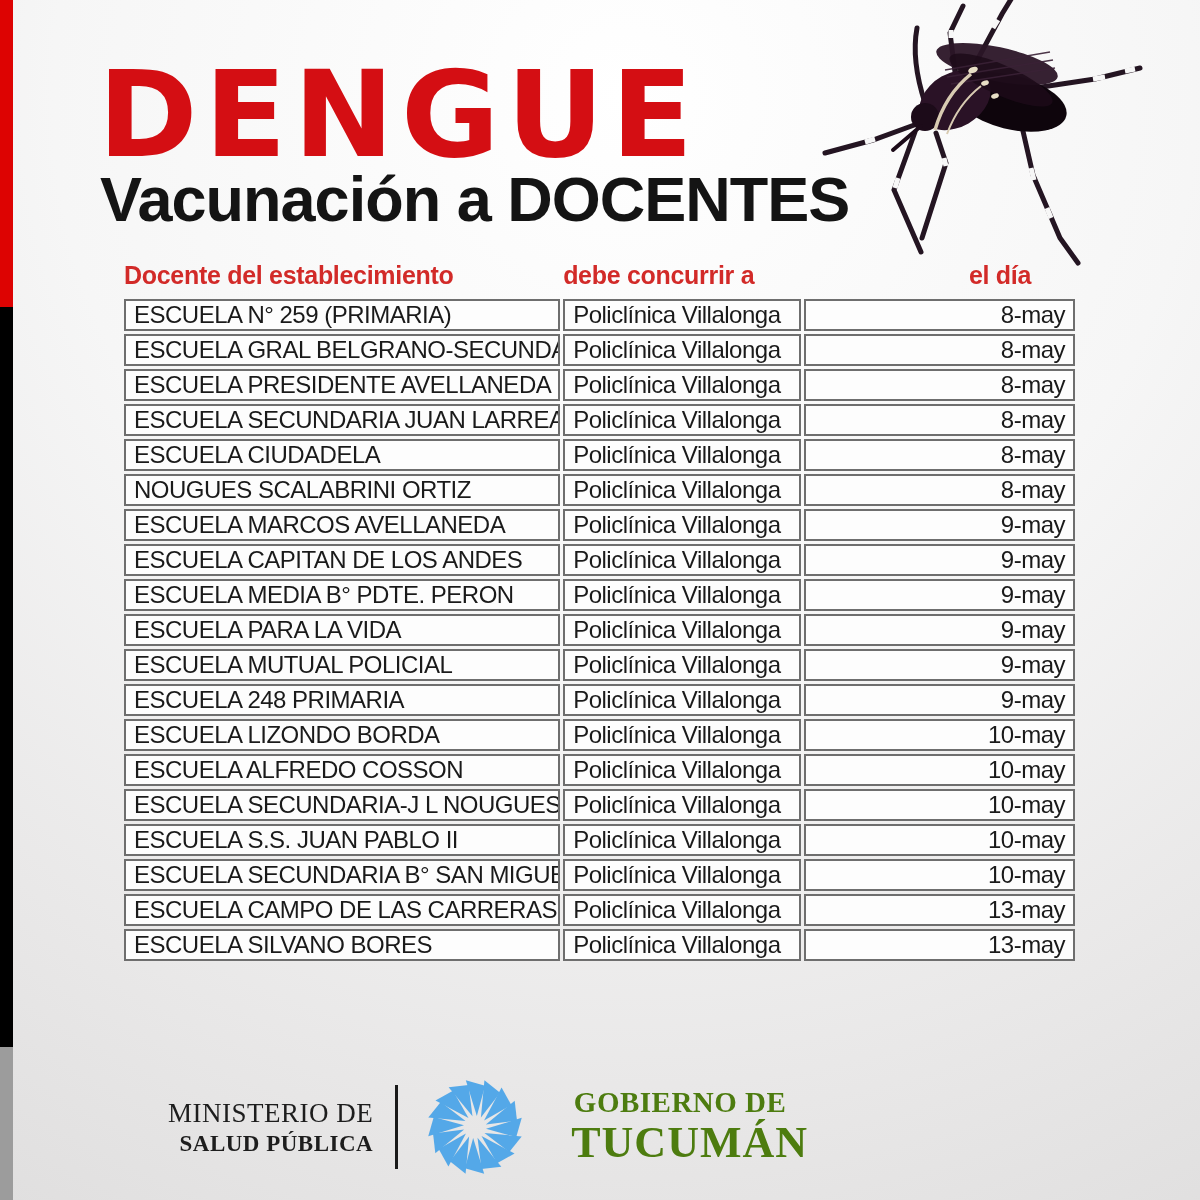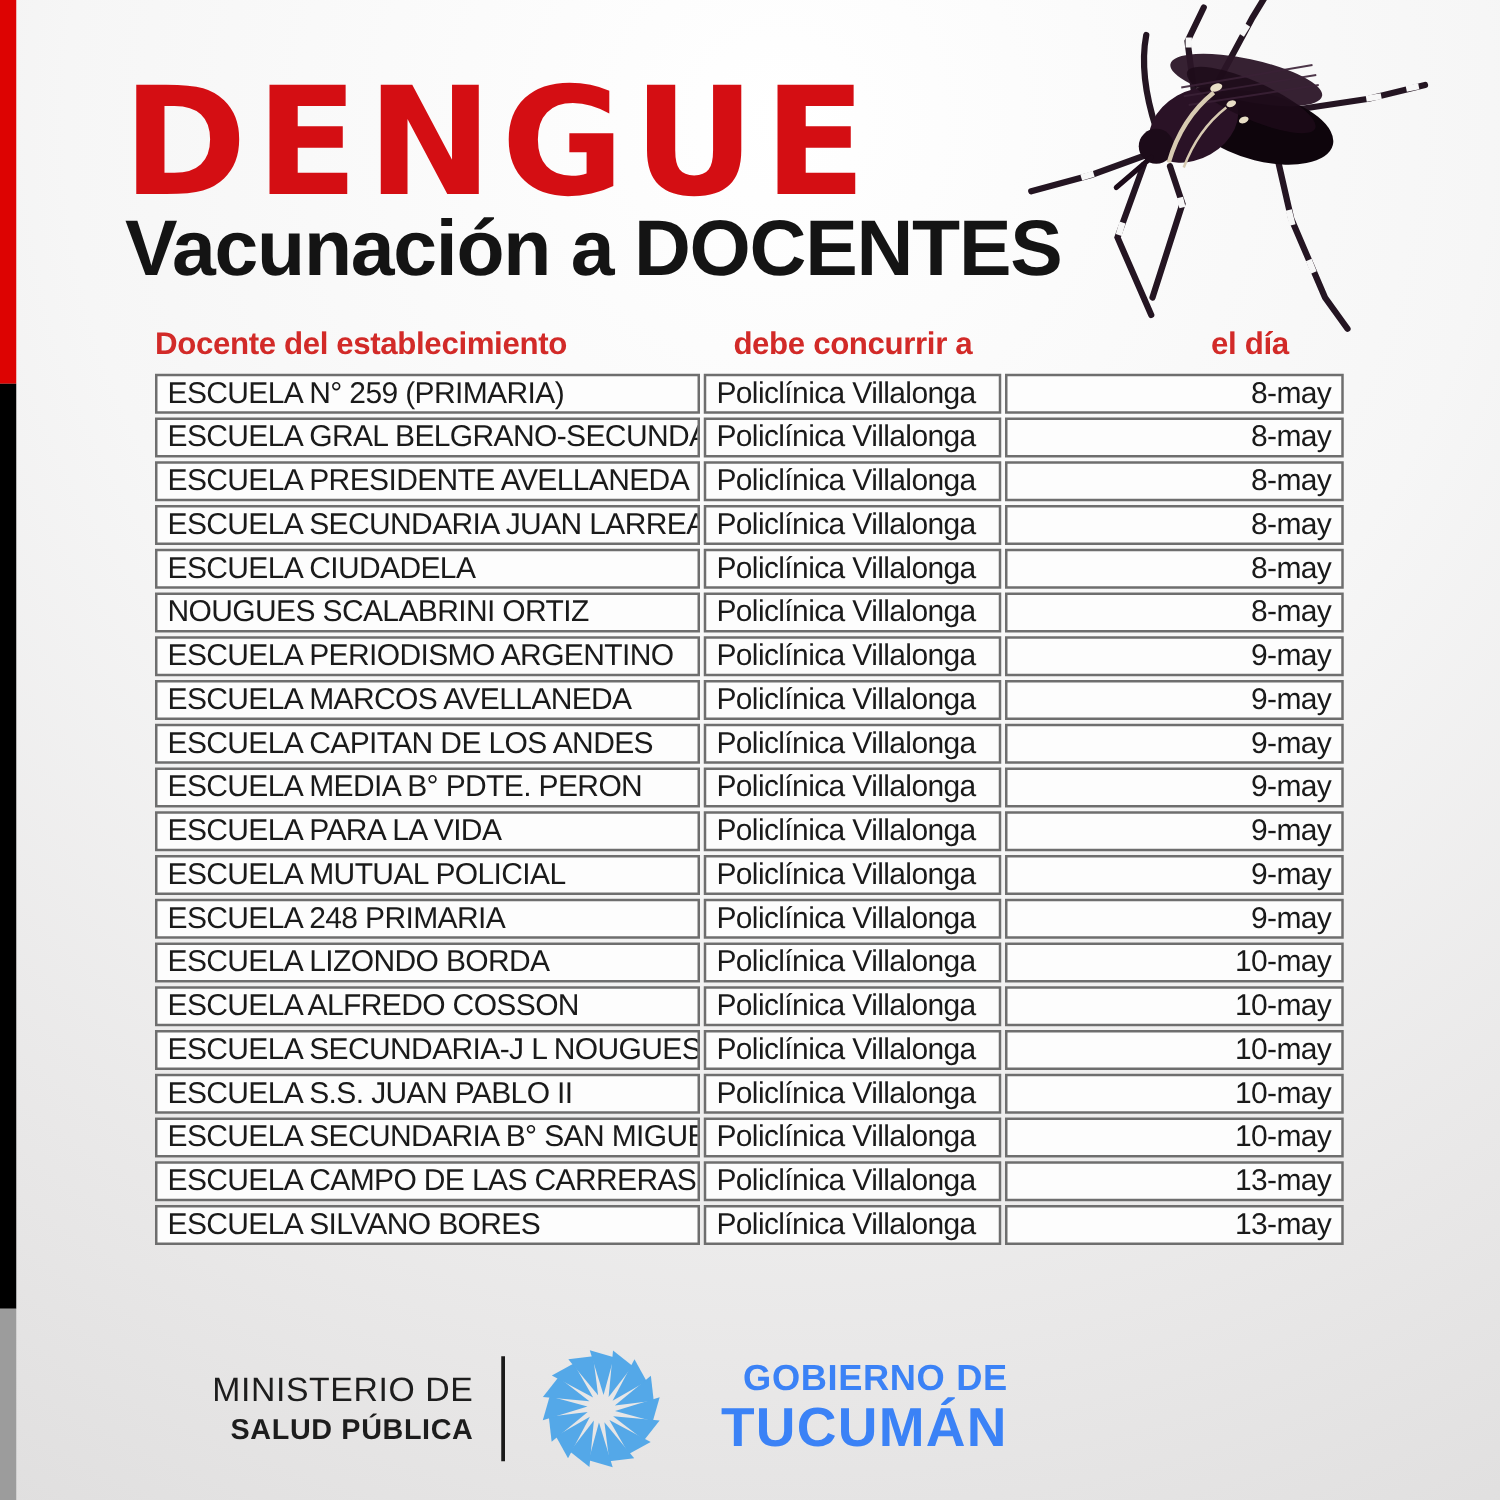--- a/index.html
+++ b/index.html
@@ -34,40 +34,40 @@
     table-layout:fixed;width:957px;
   }
   table.schedule col.c1{width:432px;}
   table.schedule col.c2{width:236px;}
   table.schedule col.c3{width:268px;}
   table.schedule th{
     color:#d22a28;font-size:25px;font-weight:bold;letter-spacing:-0.3px;
     padding:0 0 6px 0;border:none;background:transparent;
   }
   table.schedule th.h-school{text-align:left;}
-  table.schedule th.h-place{text-align:center;}
+  table.schedule th.h-place{text-align:left;}
   table.schedule th.h-date{text-align:right;padding-right:44px;}
   table.schedule td{
     border:2px solid #6e6e6e;background:#fdfdfd;
     font-size:24px;letter-spacing:-0.5px;color:#1a1a1a;
     height:26px;line-height:26px;padding:1px 8px;
     white-space:nowrap;overflow:hidden;
   }
   table.schedule td.date{text-align:right;}
 
   
   .footer{
     position:absolute;left:0;top:1072px;width:976px;
-    display:flex;justify-content:center;align-items:center;gap:22px;
+    display:flex;justify-content:center;align-items:center;gap:22px;font-family:Liberation Serif, serif;
   }
   .ministry{text-align:right;color:#1d1d1d;}
   .ministry .line1{font-size:27px;letter-spacing:0.5px;}
   .ministry .line2{font-size:23px;font-weight:bold;letter-spacing:0.5px;margin-top:2px;}
   .footer-divider{width:3px;height:84px;background:#1a1a1a;}
-  .gov{text-align:right;color:#3b82f6;}
+  .gov{text-align:center;color:#4d7c0f;}
   .gov .line1{font-size:29px;font-weight:bold;letter-spacing:0.5px;}
   .gov .line2{font-size:44px;font-weight:bold;letter-spacing:1px;margin-top:-2px;margin-left:19px;}
   .logo-pinwheel{width:110px;height:110px;}
 </style>
 </head>
 <body>
 
 <div class="left-bar">
   <div class="seg-red"></div>
   <div class="seg-black"></div>
@@ -168,25 +168,20 @@
       </tr>
       <tr>
         <td class="school">ESCUELA CIUDADELA</td>
         <td class="place">Policlínica Villalonga</td>
         <td class="date">8-may</td>
       </tr>
       <tr>
         <td class="school">NOUGUES SCALABRINI ORTIZ</td>
         <td class="place">Policlínica Villalonga</td>
         <td class="date">8-may</td>
-      </tr>
-      <tr>
-        <td class="school">ESCUELA PERIODISMO ARGENTINO</td>
-        <td class="place">Policlínica Villalonga</td>
-        <td class="date">9-may</td>
       </tr>
       <tr>
         <td class="school">ESCUELA MARCOS AVELLANEDA</td>
         <td class="place">Policlínica Villalonga</td>
         <td class="date">9-may</td>
       </tr>
       <tr>
         <td class="school">ESCUELA CAPITAN DE LOS ANDES</td>
         <td class="place">Policlínica Villalonga</td>
         <td class="date">9-may</td>

